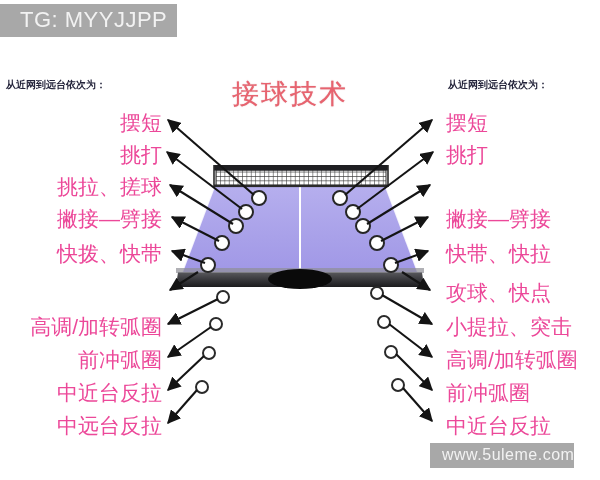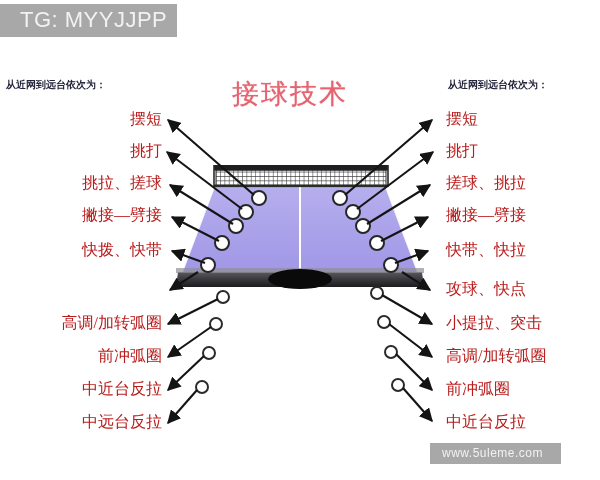--- a/index.html
+++ b/index.html
@@ -14,21 +14,21 @@
   
   .wm{
     position:absolute;
     background:#a8a8a8;
     color:#f2f2f2;
     font-family:"Liberation Sans",sans-serif;
     letter-spacing:.5px;
     white-space:nowrap;
   }
   #tg-wm{left:0;top:4px;padding:3px 10px 4px 20px;font-size:22px;}
-  #site-wm{left:430px;top:443px;padding:3px 18px 4px 12px;font-size:12px;}
+  #site-wm{left:430px;top:443px;padding:3px 0 4px 12px;font-size:16px;}
 
   
   .col-head{
     position:absolute;
     font-family:"DejaVu Sans","Liberation Sans",sans-serif;
     font-weight:bold;
     color:#2b2b3a;
     white-space:nowrap;
   }
   #head-left{left:24px;top:42px;font-size:22px;letter-spacing:1px;}
@@ -47,24 +47,24 @@
     font-size:27px;font-weight:normal;letter-spacing:2px;
     color:#e8636f;white-space:nowrap;
     text-shadow:0 0 1px rgba(180,60,70,.55);
     font-family:"DejaVu Sans","Liberation Sans",sans-serif;
     margin-top:40px;
   }
 
   
   .label{
     position:absolute;
-    font-size:16px;
-    color:#b91c1c;
+    font-size:21px;
+    color:#ec4899;
     white-space:nowrap;
-    font-family:Liberation Serif, serif;
+    font-family:Liberation Sans, sans-serif;
   }
   .label.left{text-align:right;}
   .label.right{text-align:left;}
 </style>
 </head>
 <body>
 
 <div id="stage">
 
   <div class="wm" id="tg-wm">TG: MYYJJPP</div>
@@ -81,21 +81,20 @@
   <div class="label left" style="right:438px;top:173px;">挑拉、搓球</div>
   <div class="label left" style="right:438px;top:205px;">撇接—劈接</div>
   <div class="label left" style="right:438px;top:240px;">快拨、快带</div>
   <div class="label left" style="right:438px;top:313px;">高调/加转弧圈</div>
   <div class="label left" style="right:438px;top:346px;">前冲弧圈</div>
   <div class="label left" style="right:438px;top:379px;">中近台反拉</div>
   <div class="label left" style="right:438px;top:412px;">中远台反拉</div>
 
   <div class="label right" style="left:446px;top:109px;">摆短</div>
   <div class="label right" style="left:446px;top:141px;">挑打</div>
-  <div class="label right" style="left:446px;top:173px;">搓球、挑拉</div>
   <div class="label right" style="left:446px;top:205px;">撇接—劈接</div>
   <div class="label right" style="left:446px;top:240px;">快带、快拉</div>
   <div class="label right" style="left:446px;top:279px;text-align:right;">攻球、快点</div>
   <div class="label right" style="left:446px;top:313px;">小提拉、突击</div>
   <div class="label right" style="left:446px;top:346px;">高调/加转弧圈</div>
   <div class="label right" style="left:446px;top:379px;">前冲弧圈</div>
   <div class="label right" style="left:446px;top:412px;">中近台反拉</div>
 
   <svg width="600" height="480" viewBox="0 0 600 480" style="position:absolute;left:0;top:0;">
 

